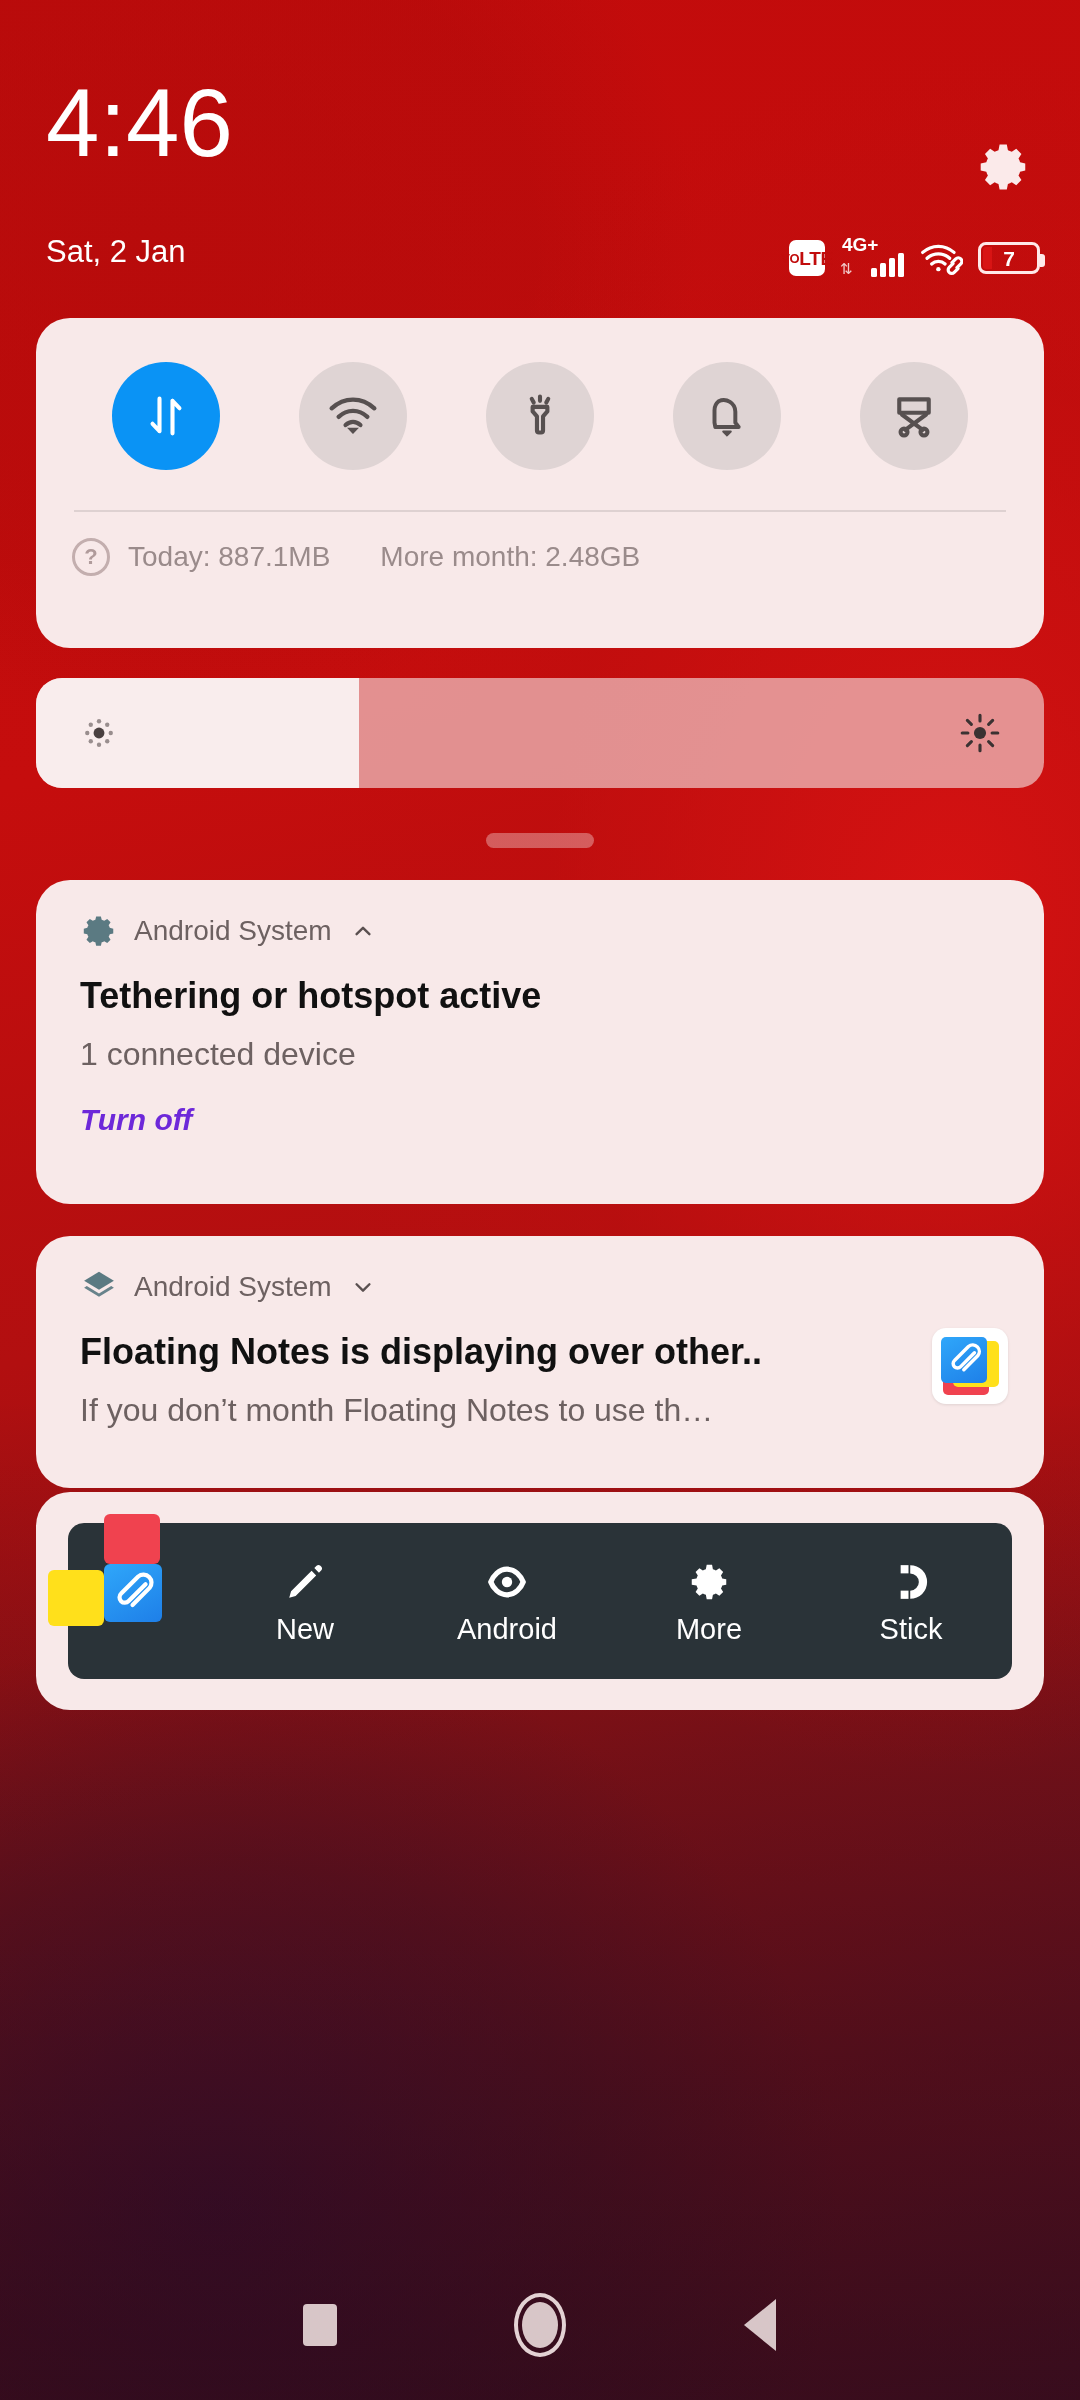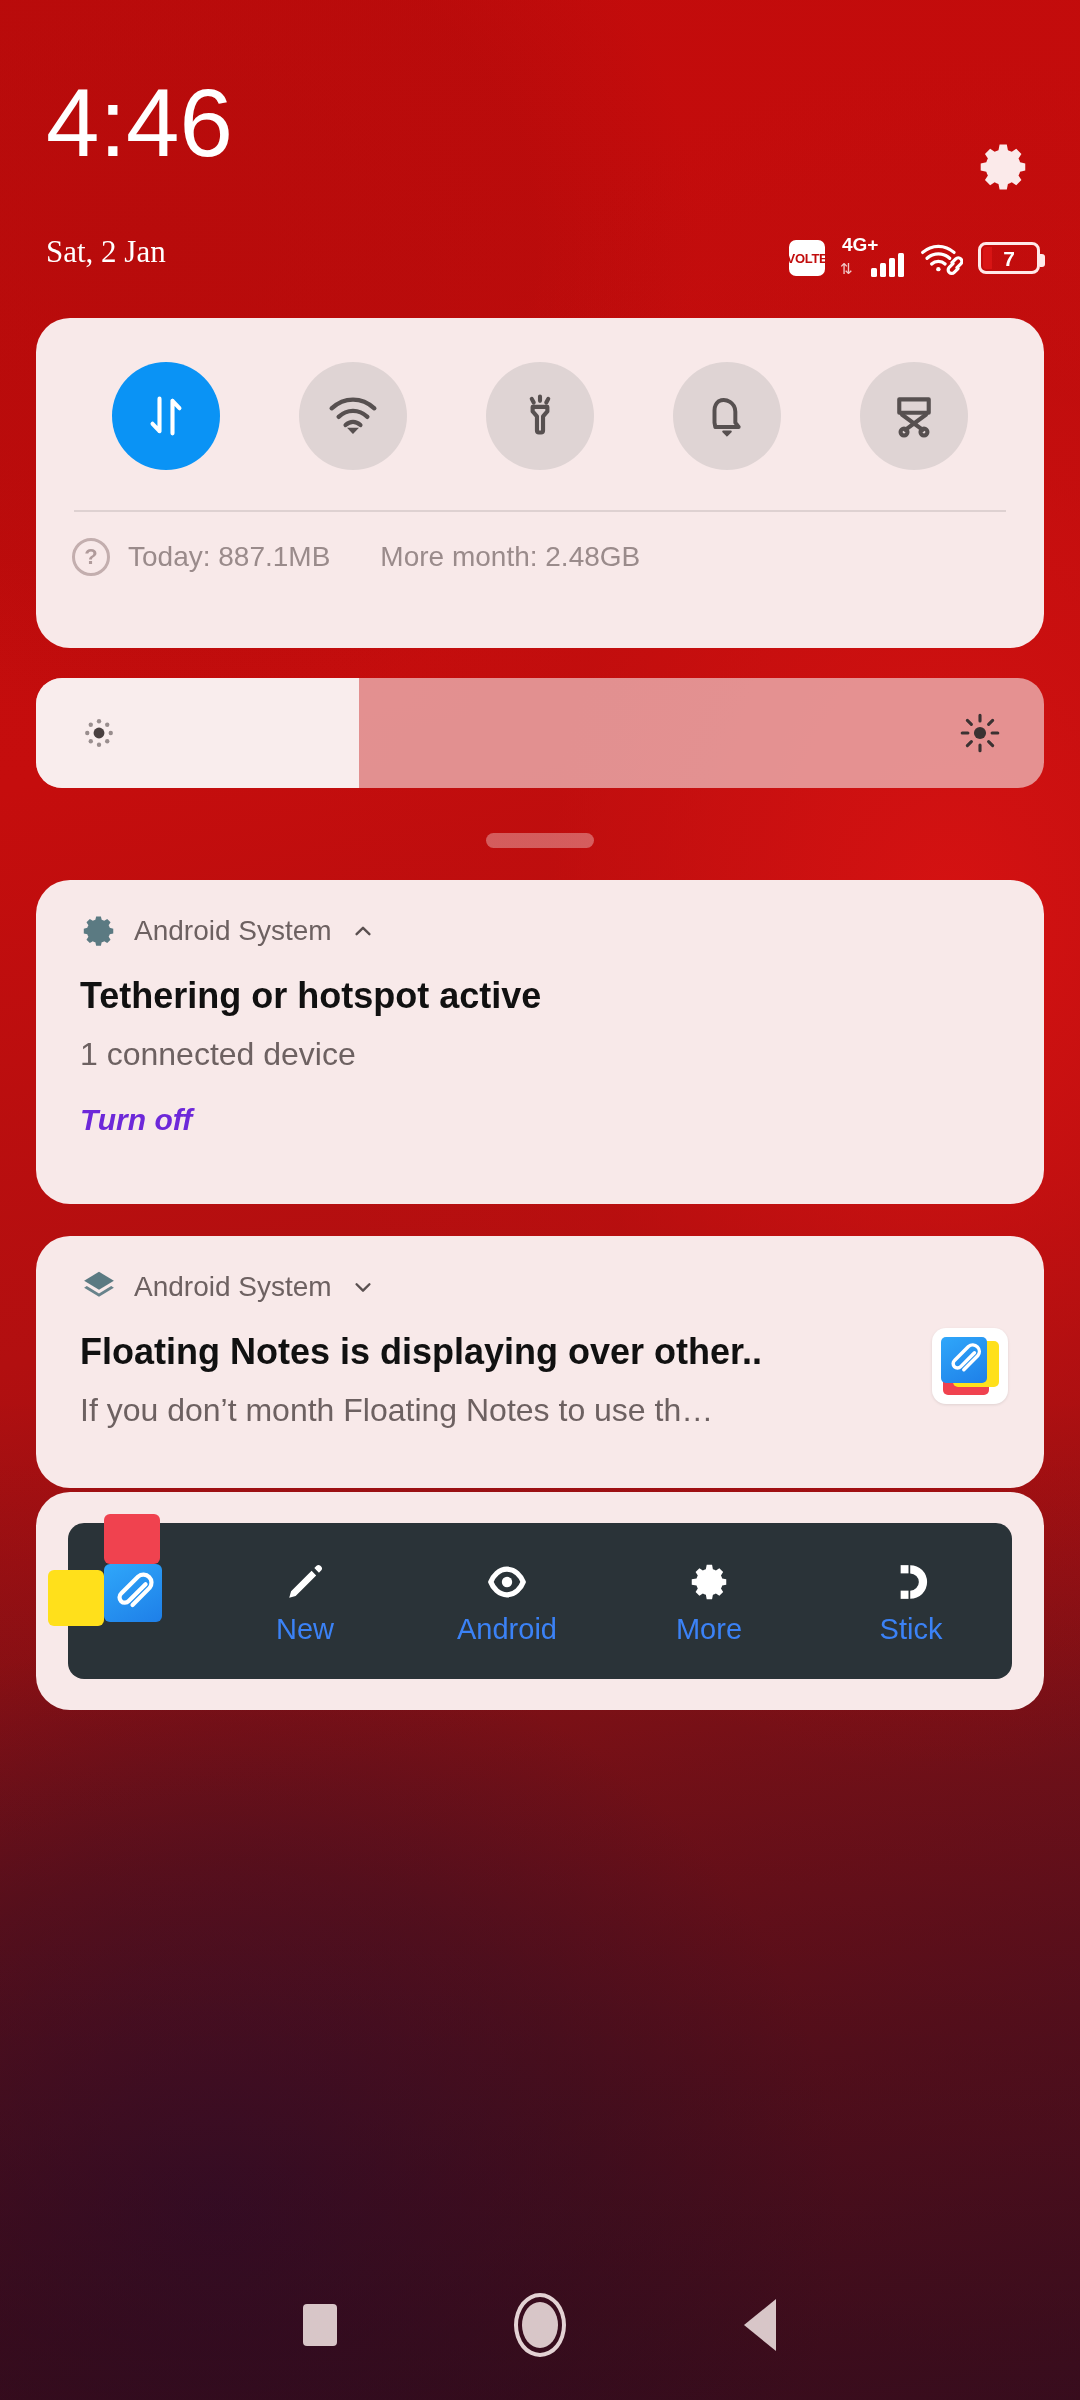--- a/index.html
+++ b/index.html
@@ -40,41 +40,41 @@
 
   
   .hdr { position:absolute; top:0; left:0; right:0; height:300px; }
   .clock {
     position:absolute; left:46px; top:75px;
     font-size:96px; font-weight:300; color:#fff;
     letter-spacing:0px; line-height:1;
   }
   .datestr {
     position:absolute; left:46px; top:236px;
-    font-size:31px; font-weight:400; color:#ffffff; line-height:1;font-family:Liberation Serif, serif;
+    font-size:31px; font-weight:400; color:#ffffff; line-height:1;
   }
   .gear-top {
     position:absolute; right:48px; top:140px;
     width:54px; height:54px;
   }
   .gear-top svg { width:100%; height:100%; display:block; }
 
   
   .sbar {
     position:absolute; right:40px; top:238px;
     display:flex; align-items:center; gap:15px;
   }
   .volte {
     width:36px; height:36px; border-radius:7px;
     background:#fff;
     display:flex; flex-direction:row; align-items:center; justify-content:center;
     line-height:1;
   }
   .volte b { font-size:13px; color:#c10c0c; font-weight:700; letter-spacing:-.3px;}
-  .volte i { font-size:13px; color:#c10c0c; font-weight:700; font-style:normal; letter-spacing:-.3px;}
+  .volte i { font-size:19px; color:#c10c0c; font-weight:700; font-style:normal; letter-spacing:-.3px;}
   .netblk { position:relative; width:64px; height:40px; }
   .netblk .g4 {
     position:absolute; top:-3px; left:2px;
     font-size:19px; font-weight:700; color:#fff; line-height:1;
   }
   .bars { position:absolute; bottom:1px; right:0; display:flex; align-items:flex-end; gap:3px; }
   .bars span { width:6px; background:#fff; border-radius:1.5px; display:block; }
   .arrows-sm {
     position:absolute; bottom:2px; left:0;
     font-size:15px; color:rgba(255,255,255,.78); line-height:1;
@@ -225,21 +225,21 @@
   }
   .w-appicon .clip { position:absolute; left:8px; top:7px; width:44px; height:44px; }
   .w-appicon .clip svg { width:100%; height:100%; display:block; }
   .w-actions { display:flex; flex:1 1 auto; }
   .w-act {
     flex:1 1 0; display:flex; flex-direction:column;
     align-items:center; justify-content:center; gap:10px;
   }
   .w-act .wic { height:46px; display:flex; align-items:center; justify-content:center; }
   .w-act .wic svg { display:block; }
-  .w-act .wlab { font-size:29px; color:#3b82f6; line-height:1; }
+  .w-act .wlab { font-size:29px; color:#ffffff; line-height:1; }
 
   
   #nav {
     position:absolute; left:0; right:0; bottom:0; height:150px;
     display:flex; align-items:center; justify-content:center; gap:0;
     z-index:3;
   }
   .navbtn { width:220px; display:flex; align-items:center; justify-content:center; }
   .sq { width:34px; height:42px; background:#d8c6c8; border-radius:4px; }
   .hm {

